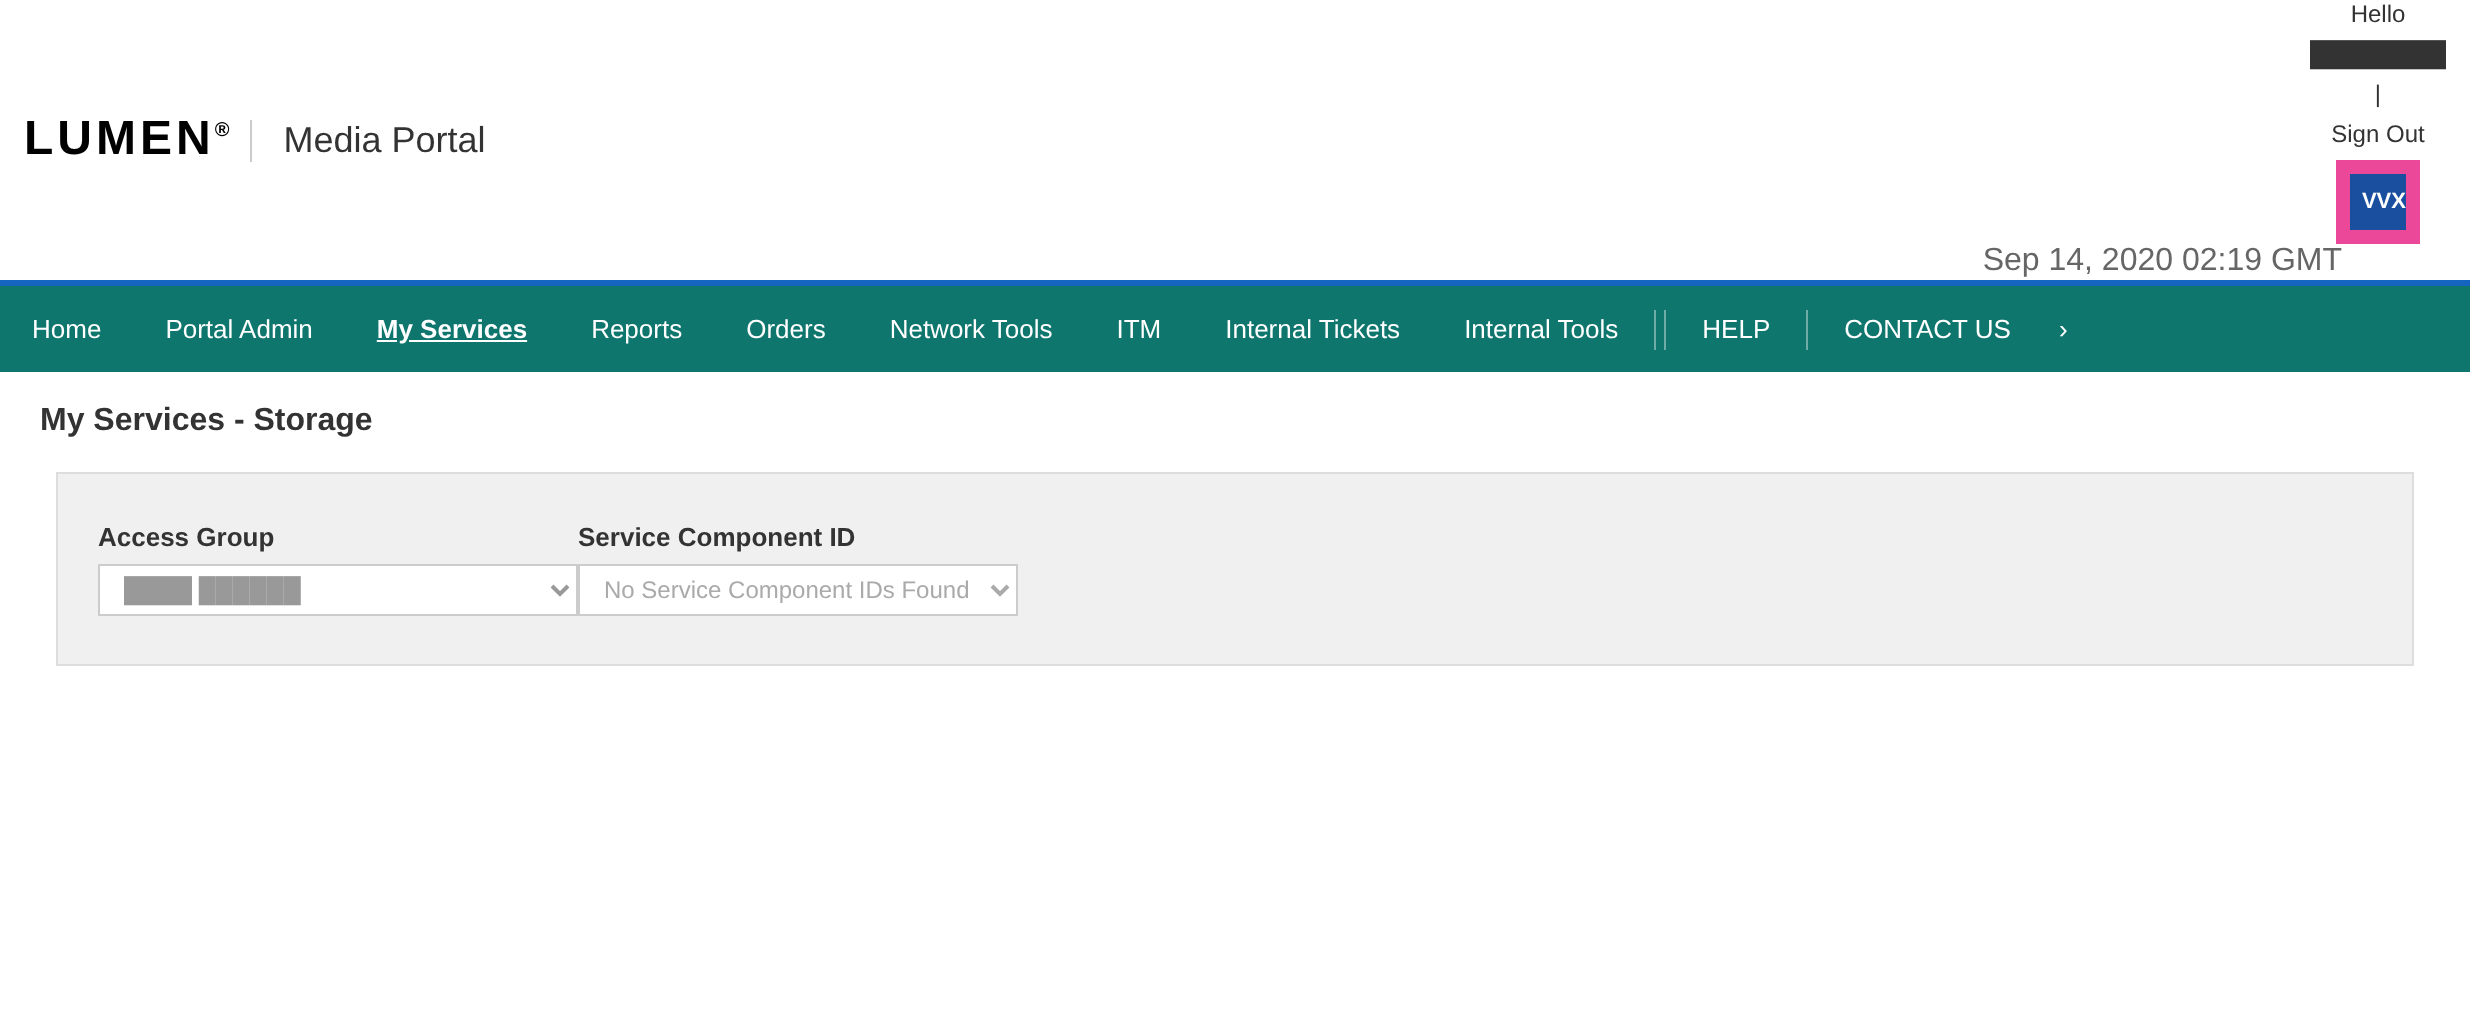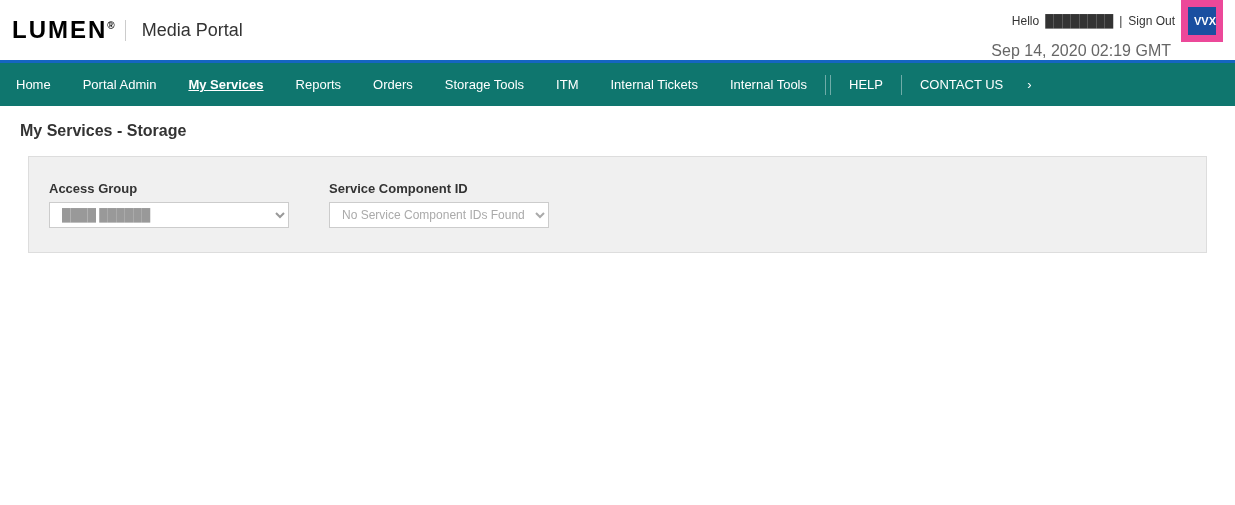--- a/index.html
+++ b/index.html
@@ -34,20 +34,21 @@
     .top-right-section {
       display: flex;
       flex-direction: column;
       align-items: flex-end;
       font-size: 12px;
     }
     .top-right-user {
       display: flex;
       align-items: center;
       gap: 6px;
+      flex-direction: column;
     }
     .vvx-logo {
       width: 42px;
       height: 42px;
       background: #1a4fa0;
       border: 7px solid #ec4899;
       display: flex;
       align-items: center;
       justify-content: flex-end;
       color: white;
@@ -101,21 +102,20 @@
     }
     .filter-panel {
       background: #f0f0f0;
       border: 1px solid #ddd;
       padding: 24px 20px;
       margin: 0 8px;
     }
     .filter-row {
       display: flex;
       align-items: flex-start;
-      gap: 40px;
     }
     .filter-group {
       display: flex;
       flex-direction: column;
       gap: 6px;
     }
     .filter-group label {
       font-size: 13px;
       font-weight: bold;
       color: #333;
@@ -160,21 +160,21 @@
     <div style="font-size:16px; color:#666; margin-right: 52px;">Sep 14, 2020 02:19 GMT</div>
   </div>
 </div>
 
 <nav class="navbar">
   <a>Home</a>
   <a>Portal Admin</a>
   <a class="active">My Services</a>
   <a>Reports</a>
   <a>Orders</a>
-  <a>Storage Tools</a>
+  <a>Network Tools</a>
   <a>ITM</a>
   <a>Internal Tickets</a>
   <a>Internal Tools</a>
   <div class="nav-divider"></div>
   <div class="nav-divider"></div>
   <a>HELP</a>
   <div class="nav-divider"></div>
   <a>CONTACT US</a>
   <span class="chevron-right">›</span>
 </nav>

